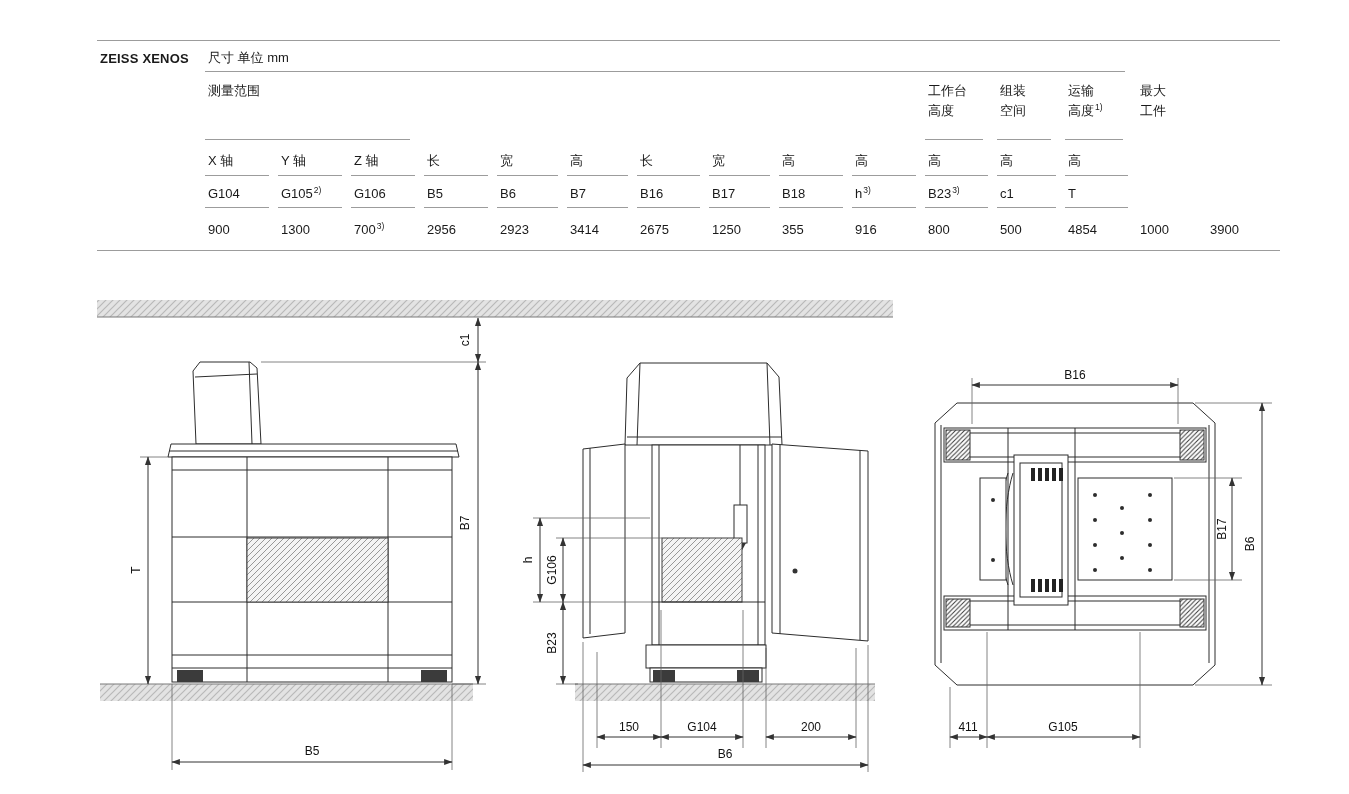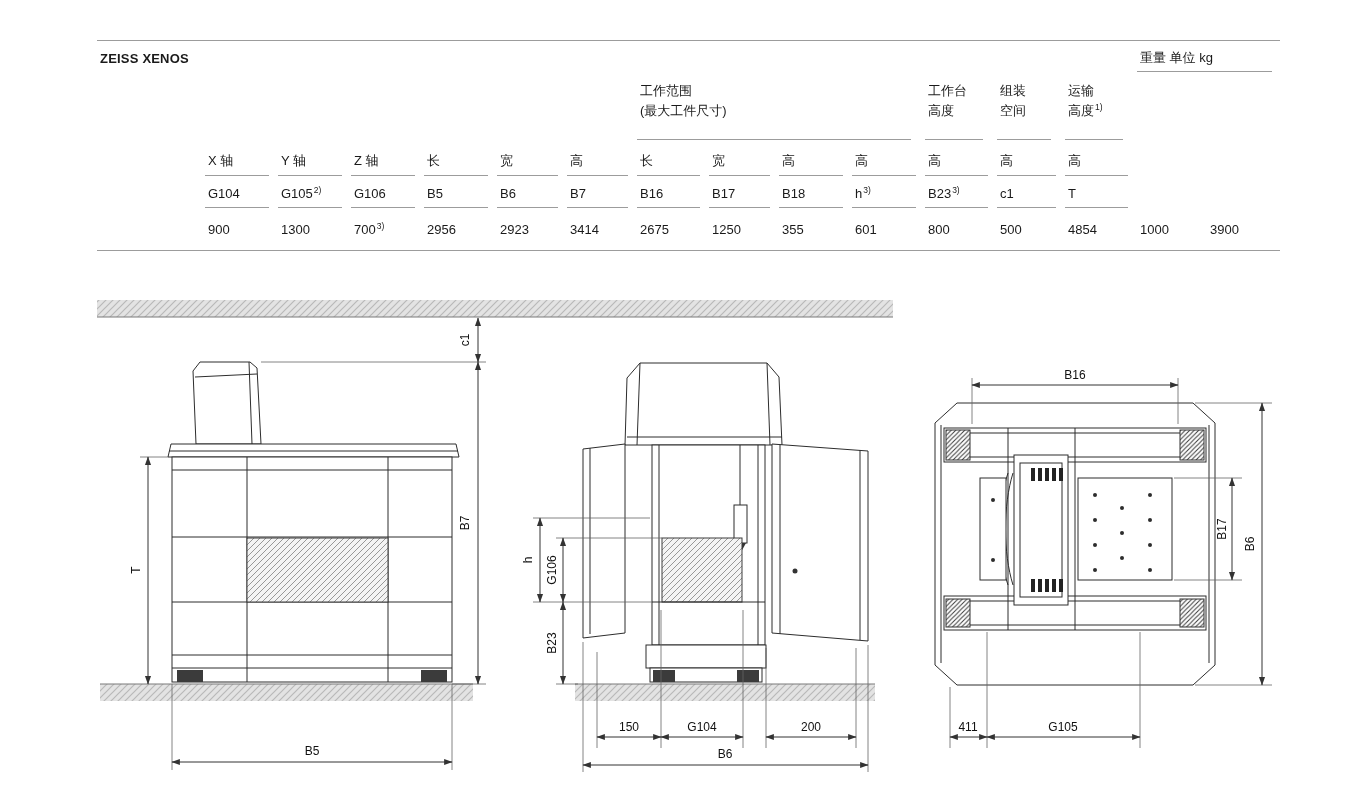--- a/index.html
+++ b/index.html
@@ -39,37 +39,41 @@
 <body>
 
 <div class="page">
 
   <div class="brand">ZEISS XENOS</div>
   <div class="rule rule-top"></div>
   <div class="rule rule-bottom"></div>
 
   <div class="tbl">
 
-    <div class="cell r1 bb" style="grid-area:1/14/2/16">重量 单位 kg</div>
-
-    <div class="cell r2 bb gapG" style="grid-area:2/7/3/11">
-        <span class="l1">工作范围</span>
-        <span class="l2"><span>(最大工件尺寸)</span><sup></sup></span>
+    <div class="cell r1 bb gapL" style="grid-area:1/1/2/14">尺寸 单位 mm</div>
+
+    <div class="cell r2 bb gapG" style="grid-area:2/1/3/4">
+        <span class="l1">测量范围</span>
+        <span class="l2"><span></span><sup></sup></span>
       </div>
     <div class="cell r2 bb gapG" style="grid-area:2/11/3/12">
         <span class="l1">工作台</span>
         <span class="l2"><span>高度</span><sup></sup></span>
       </div>
     <div class="cell r2 bb gapG" style="grid-area:2/12/3/13">
         <span class="l1">组装</span>
         <span class="l2"><span>空间</span><sup></sup></span>
       </div>
     <div class="cell r2 bb gapG" style="grid-area:2/13/3/14">
         <span class="l1">运输</span>
         <span class="l2"><span>高度</span><sup>1)</sup></span>
+      </div>
+    <div class="cell r2" style="grid-area:2/14/3/15">
+        <span class="l1">最大</span>
+        <span class="l2"><span>工件</span><sup></sup></span>
       </div>
 
     <div class="cell r3 bb gapS" style="grid-area:3/1/4/2">X 轴</div>
     <div class="cell r3 bb gapS" style="grid-area:3/2/4/3">Y 轴</div>
     <div class="cell r3 bb gapS" style="grid-area:3/3/4/4">Z 轴</div>
     <div class="cell r3 bb gapS" style="grid-area:3/4/4/5">长</div>
     <div class="cell r3 bb gapS" style="grid-area:3/5/4/6">宽</div>
     <div class="cell r3 bb gapS" style="grid-area:3/6/4/7">高</div>
     <div class="cell r3 bb gapS" style="grid-area:3/7/4/8">长</div>
     <div class="cell r3 bb gapS" style="grid-area:3/8/4/9">宽</div>
@@ -95,21 +99,21 @@
 
     <div class="cell r5" style="grid-area:5/1/6/2"><span>900</span><sup></sup></div>
     <div class="cell r5" style="grid-area:5/2/6/3"><span>1300</span><sup></sup></div>
     <div class="cell r5" style="grid-area:5/3/6/4"><span>700</span><sup>3)</sup></div>
     <div class="cell r5" style="grid-area:5/4/6/5"><span>2956</span><sup></sup></div>
     <div class="cell r5" style="grid-area:5/5/6/6"><span>2923</span><sup></sup></div>
     <div class="cell r5" style="grid-area:5/6/6/7"><span>3414</span><sup></sup></div>
     <div class="cell r5" style="grid-area:5/7/6/8"><span>2675</span><sup></sup></div>
     <div class="cell r5" style="grid-area:5/8/6/9"><span>1250</span><sup></sup></div>
     <div class="cell r5" style="grid-area:5/9/6/10"><span>355</span><sup></sup></div>
-    <div class="cell r5" style="grid-area:5/10/6/11"><span>601</span><sup></sup></div>
+    <div class="cell r5" style="grid-area:5/10/6/11"><span>916</span><sup></sup></div>
     <div class="cell r5" style="grid-area:5/11/6/12"><span>800</span><sup></sup></div>
     <div class="cell r5" style="grid-area:5/12/6/13"><span>500</span><sup></sup></div>
     <div class="cell r5" style="grid-area:5/13/6/14"><span>4854</span><sup></sup></div>
     <div class="cell r5" style="grid-area:5/14/6/15"><span>1000</span><sup></sup></div>
     <div class="cell r5" style="grid-area:5/15/6/16"><span>3900</span><sup></sup></div>
   </div>
 
   <svg class="drawings" width="1349" height="794" viewBox="0 0 1349 794">
     <defs>
       <pattern id="hatchband" width="7" height="7" patternUnits="userSpaceOnUse">

